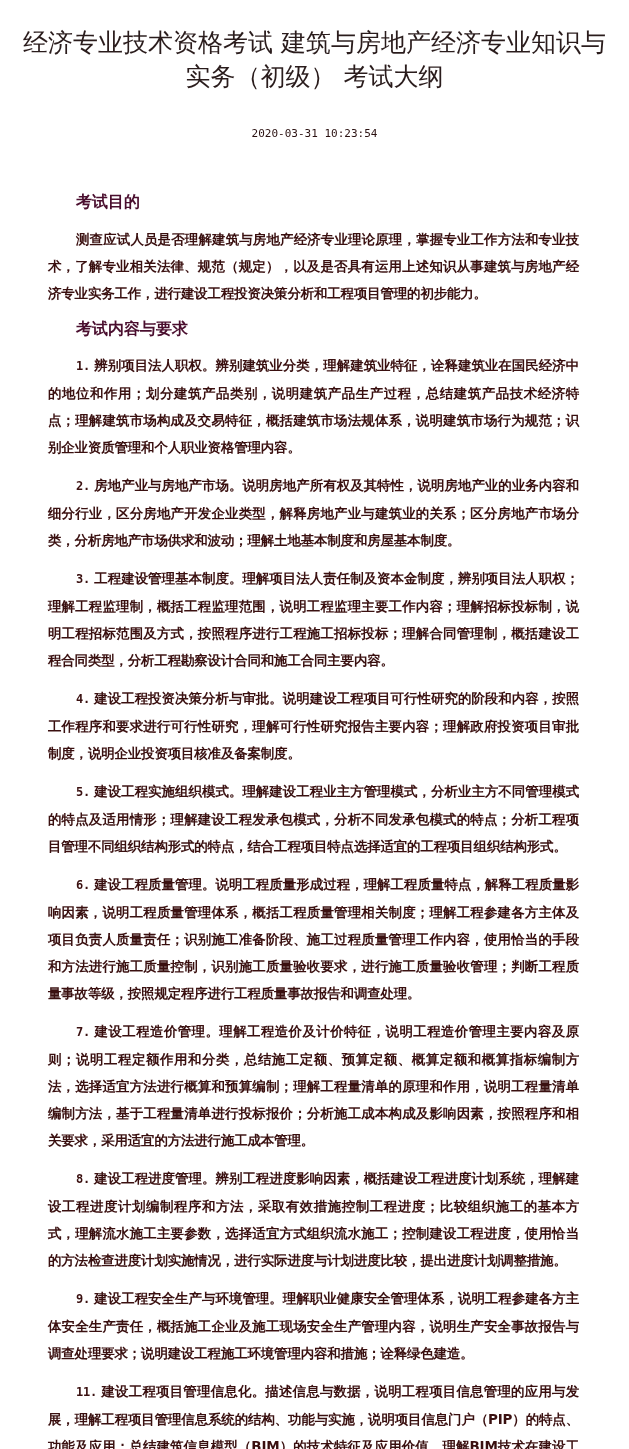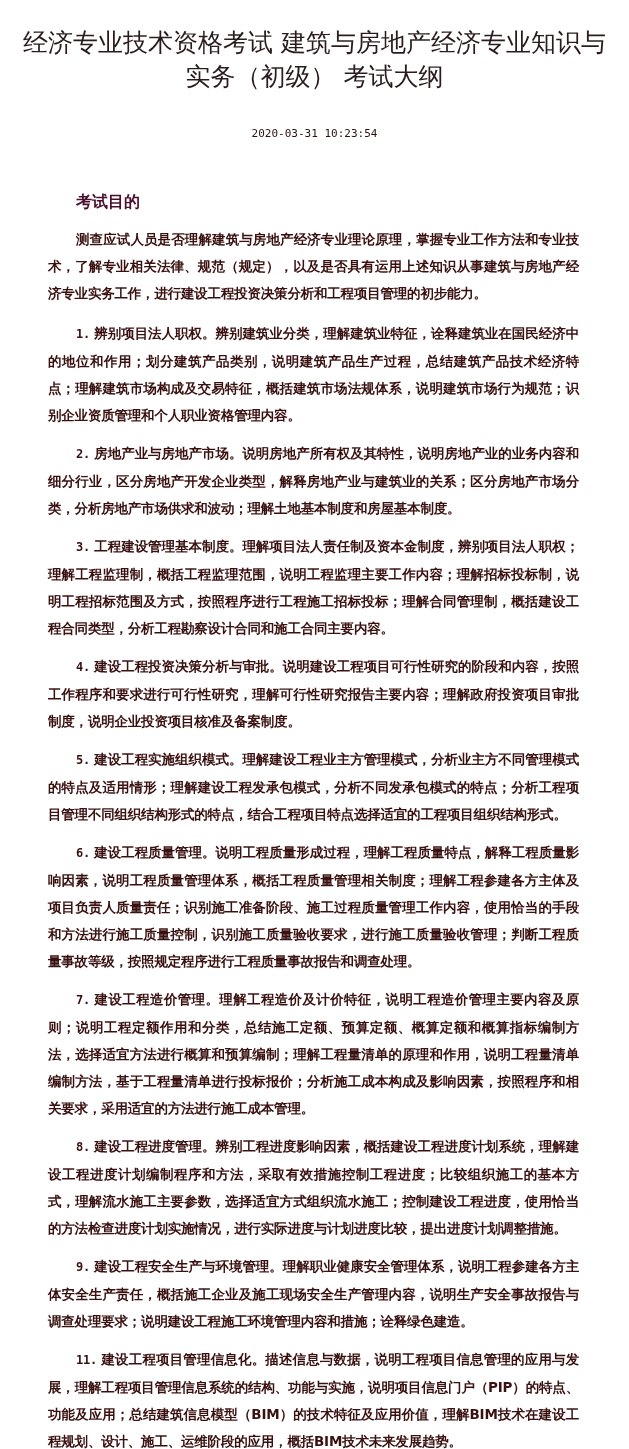--- a/index.html
+++ b/index.html
@@ -35,20 +35,21 @@
 <body>
 
 <div class="page">
   <h1 class="title">经济专业技术资格考试 建筑与房地产经济专业知识与实务（初级） 考试大纲</h1>
   <div class="date">2020-03-31 10:23:54</div>
 
   <div class="content">
     <h3 class="heading h1">考试目的</h3>
     <p class="para p0">测查应试人员是否理解建筑与房地产经济专业理论原理，掌握专业工作方法和专业技术，了解专业相关法律、规范（规定），以及是否具有运用上述知识从事建筑与房地产经济专业实务工作，进行建设工程投资决策分析和工程项目管理的初步能力。</p>
 
+    <h3 class="heading h2">考试内容与要求</h3>
 
     <p class="para item first"><span class="num">1.</span><span>辨别项目法人职权。辨别建筑业分类，理解建筑业特征，诠释建筑业在国民经济中的地位和作用；划分建筑产品类别，说明建筑产品生产过程，总结建筑产品技术经济特点；理解建筑市场构成及交易特征，概括建筑市场法规体系，说明建筑市场行为规范；识别企业资质管理和个人职业资格管理内容。</span></p>
     <p class="para item"><span class="num">2.</span><span>房地产业与房地产市场。说明房地产所有权及其特性，说明房地产业的业务内容和细分行业，区分房地产开发企业类型，解释房地产业与建筑业的关系；区分房地产市场分类，分析房地产市场供求和波动；理解土地基本制度和房屋基本制度。</span></p>
     <p class="para item"><span class="num">3.</span><span>工程建设管理基本制度。理解项目法人责任制及资本金制度，辨别项目法人职权；理解工程监理制，概括工程监理范围，说明工程监理主要工作内容；理解招标投标制，说明工程招标范围及方式，按照程序进行工程施工招标投标；理解合同管理制，概括建设工程合同类型，分析工程勘察设计合同和施工合同主要内容。</span></p>
     <p class="para item"><span class="num">4.</span><span>建设工程投资决策分析与审批。说明建设工程项目可行性研究的阶段和内容，按照工作程序和要求进行可行性研究，理解可行性研究报告主要内容；理解政府投资项目审批制度，说明企业投资项目核准及备案制度。</span></p>
     <p class="para item"><span class="num">5.</span><span>建设工程实施组织模式。理解建设工程业主方管理模式，分析业主方不同管理模式的特点及适用情形；理解建设工程发承包模式，分析不同发承包模式的特点；分析工程项目管理不同组织结构形式的特点，结合工程项目特点选择适宜的工程项目组织结构形式。</span></p>
     <p class="para item"><span class="num">6.</span><span>建设工程质量管理。说明工程质量形成过程，理解工程质量特点，解释工程质量影响因素，说明工程质量管理体系，概括工程质量管理相关制度；理解工程参建各方主体及项目负责人质量责任；识别施工准备阶段、施工过程质量管理工作内容，使用恰当的手段和方法进行施工质量控制，识别施工质量验收要求，进行施工质量验收管理；判断工程质量事故等级，按照规定程序进行工程质量事故报告和调查处理。</span></p>
     <p class="para item"><span class="num">7.</span><span>建设工程造价管理。理解工程造价及计价特征，说明工程造价管理主要内容及原则；说明工程定额作用和分类，总结施工定额、预算定额、概算定额和概算指标编制方法，选择适宜方法进行概算和预算编制；理解工程量清单的原理和作用，说明工程量清单编制方法，基于工程量清单进行投标报价；分析施工成本构成及影响因素，按照程序和相关要求，采用适宜的方法进行施工成本管理。</span></p>
     <p class="para item"><span class="num">8.</span><span>建设工程进度管理。辨别工程进度影响因素，概括建设工程进度计划系统，理解建设工程进度计划编制程序和方法，采取有效措施控制工程进度；比较组织施工的基本方式，理解流水施工主要参数，选择适宜方式组织流水施工；控制建设工程进度，使用恰当的方法检查进度计划实施情况，进行实际进度与计划进度比较，提出进度计划调整措施。</span></p>
     <p class="para item"><span class="num">9.</span><span>建设工程安全生产与环境管理。理解职业健康安全管理体系，说明工程参建各方主体安全生产责任，概括施工企业及施工现场安全生产管理内容，说明生产安全事故报告与调查处理要求；说明建设工程施工环境管理内容和措施；诠释绿色建造。</span></p>

